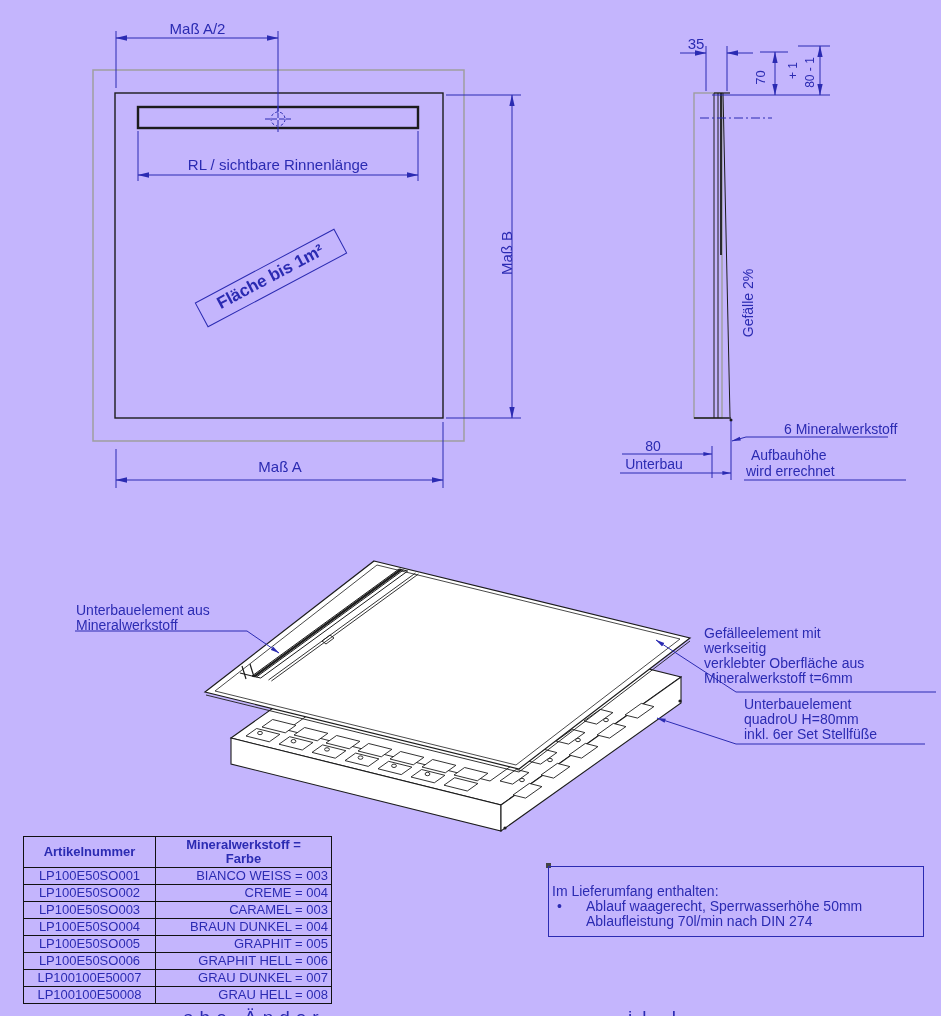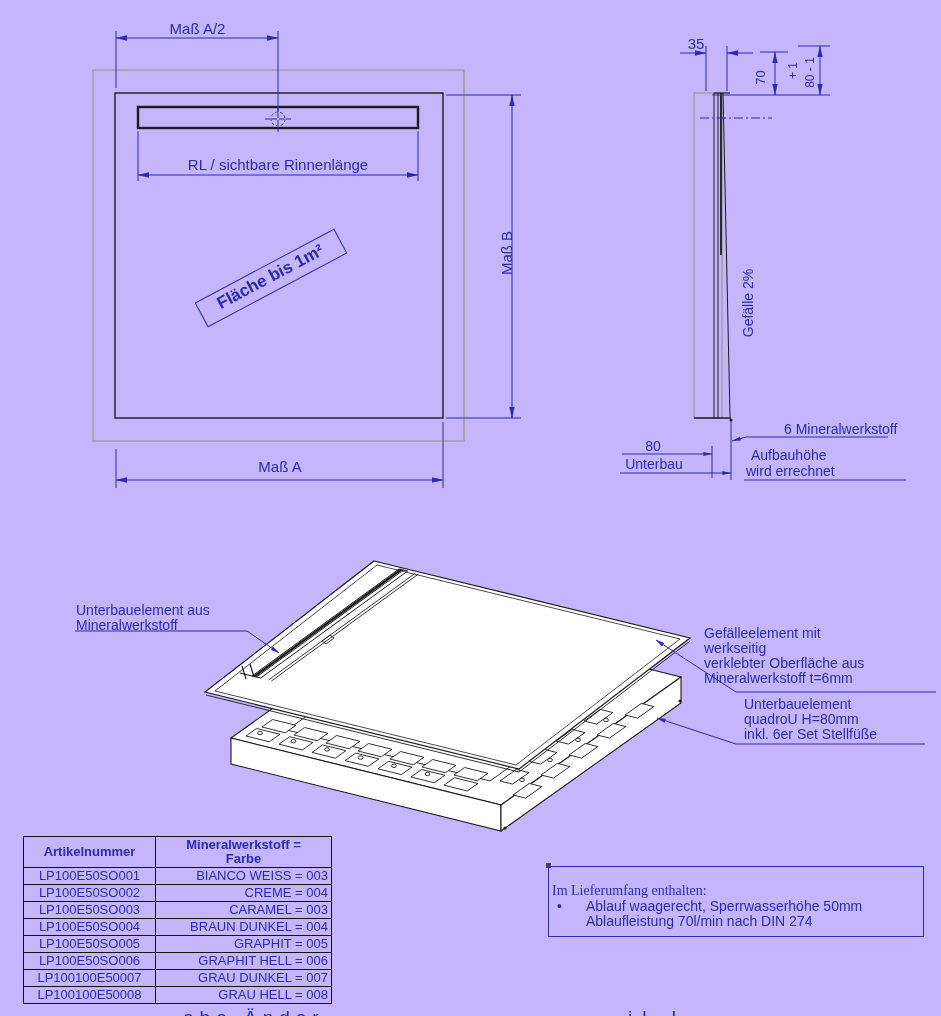--- a/index.html
+++ b/index.html
@@ -252,21 +252,21 @@
         </tr>
         <tr>
           <td class="a">LP100100E50008</td>
           <td class="f">GRAU HELL = 008</td>
         </tr>
       </tbody>
   </table>
 
   <div id="corner-mark"></div>
   <div id="delivery">
-    <div class="row" style="top:16px;font-family:Liberation Serif, serif;">Im Lieferumfang enthalten:</div>
+    <div class="row" style="top:16px;">Im Lieferumfang enthalten:</div>
     <div class="row" style="top:31px;left:8px;">•</div>
     <div class="row" style="top:31px;left:37px;">Ablauf waagerecht, Sperrwasserhöhe 50mm</div>
     <div class="row" style="top:46px;left:37px;">Ablaufleistung 70l/min nach DIN 274</div>
   </div>
 
   <div class="frag" style="left:183px;top:1007px;letter-spacing:6px;">abe Änder</div>
   <div class="frag" style="left:628px;top:1007px;letter-spacing:10px;">il  l</div>
 
 </div>
 

